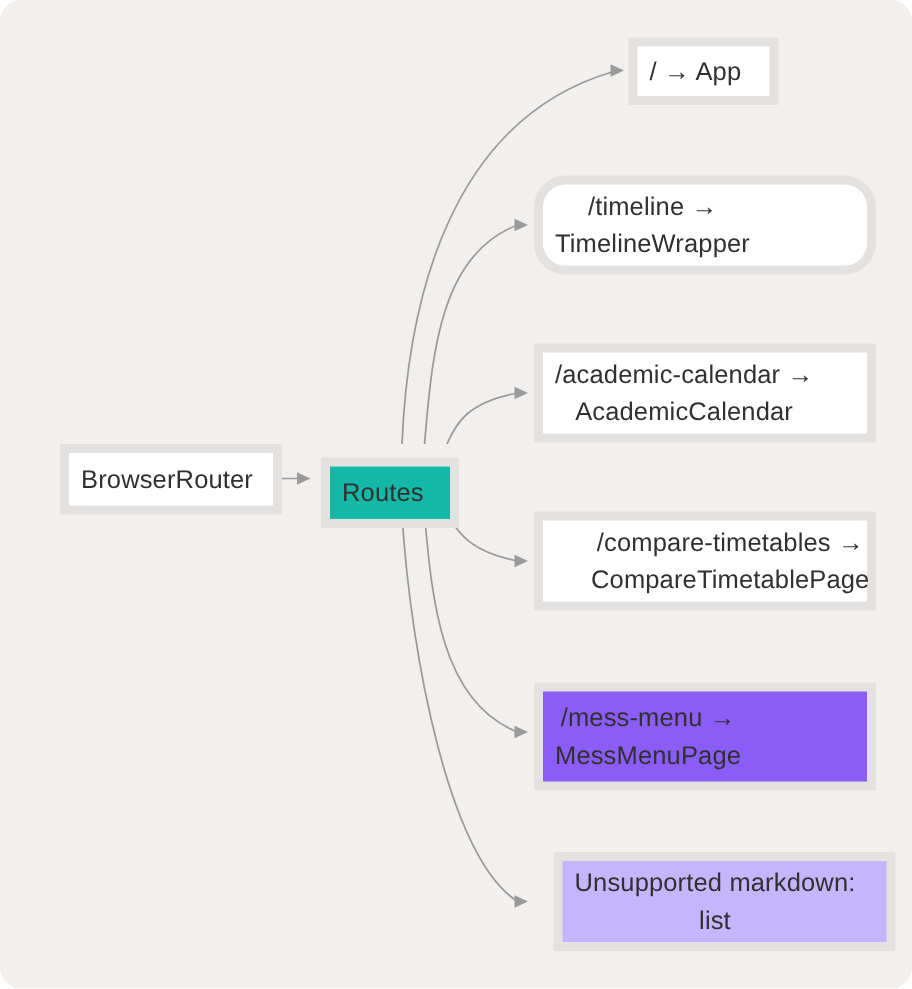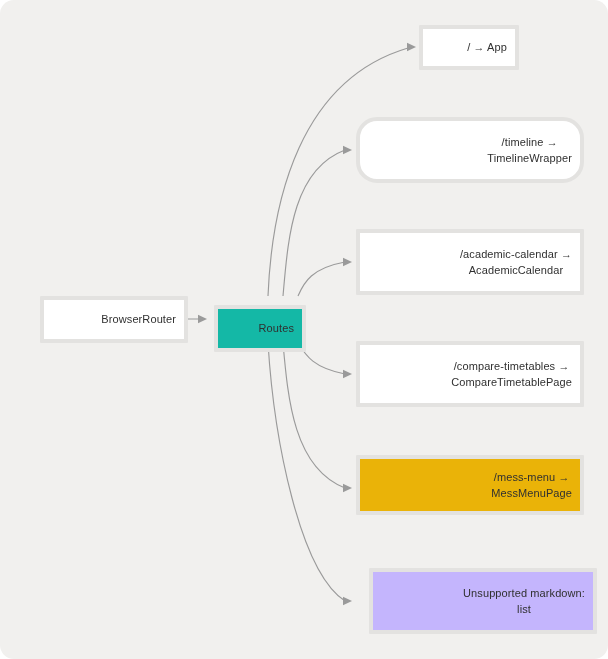--- a/index.html
+++ b/index.html
@@ -34,28 +34,28 @@
     stroke: #9a9a9a;
     stroke-width: 1.15;
   }
   .arrow-head {
     fill: #9a9a9a;
   }
   .node {
     position: absolute;
     box-sizing: border-box;
     background: #ffffff;
-    border: 4px solid #b91c1c;
+    border: 6px solid #b91c1c;
     border-radius: 1px;
     display: flex;
     align-items: center;
-    justify-content: flex-end;
+    justify-content: flex-start;
     text-align: center;
     color: #303030;
-    font-size: 11px;
+    font-size: 17px;
     line-height: 1.5;
     letter-spacing: 0.1px;
     padding: 4px 8px;
   }
   .node-label {
     display: block;
     white-space: pre-line;
   }
 </style>
 </head>
@@ -93,21 +93,21 @@
 TimelineWrapper</span>
       </div>
       <div class="node" style="left: 356px; top: 229px; width: 228px; height: 66px; background: rgb(255, 255, 255); border-color: rgb(227, 226, 224); color: rgb(48, 48, 48);">
         <span class="node-label">/academic-calendar →
 AcademicCalendar</span>
       </div>
       <div class="node" style="left: 356px; top: 341px; width: 228px; height: 66px; background: rgb(255, 255, 255); border-color: rgb(227, 226, 224); color: rgb(48, 48, 48); padding-left: 32px;">
         <span class="node-label">/compare-timetables →
 CompareTimetablePage</span>
       </div>
-      <div class="node" style="left: 356px; top: 455px; width: 228px; height: 60px; background: #eab308; border-color: rgb(227, 226, 224); color: rgb(48, 48, 48);">
+      <div class="node" style="left: 356px; top: 455px; width: 228px; height: 72px; background: #8b5cf6; border-color: rgb(227, 226, 224); color: rgb(48, 48, 48);">
         <span class="node-label">/mess-menu →
 MessMenuPage</span>
       </div>
       <div class="node" style="left: 356px; top: 568px; width: 228px; height: 66px; background: #c4b5fd; border-color: rgb(227, 226, 224); color: rgb(48, 48, 48); margin-left: 13px;">
         <span class="node-label">Unsupported markdown:
 list</span>
       </div>
     </div>
 </div>
 

